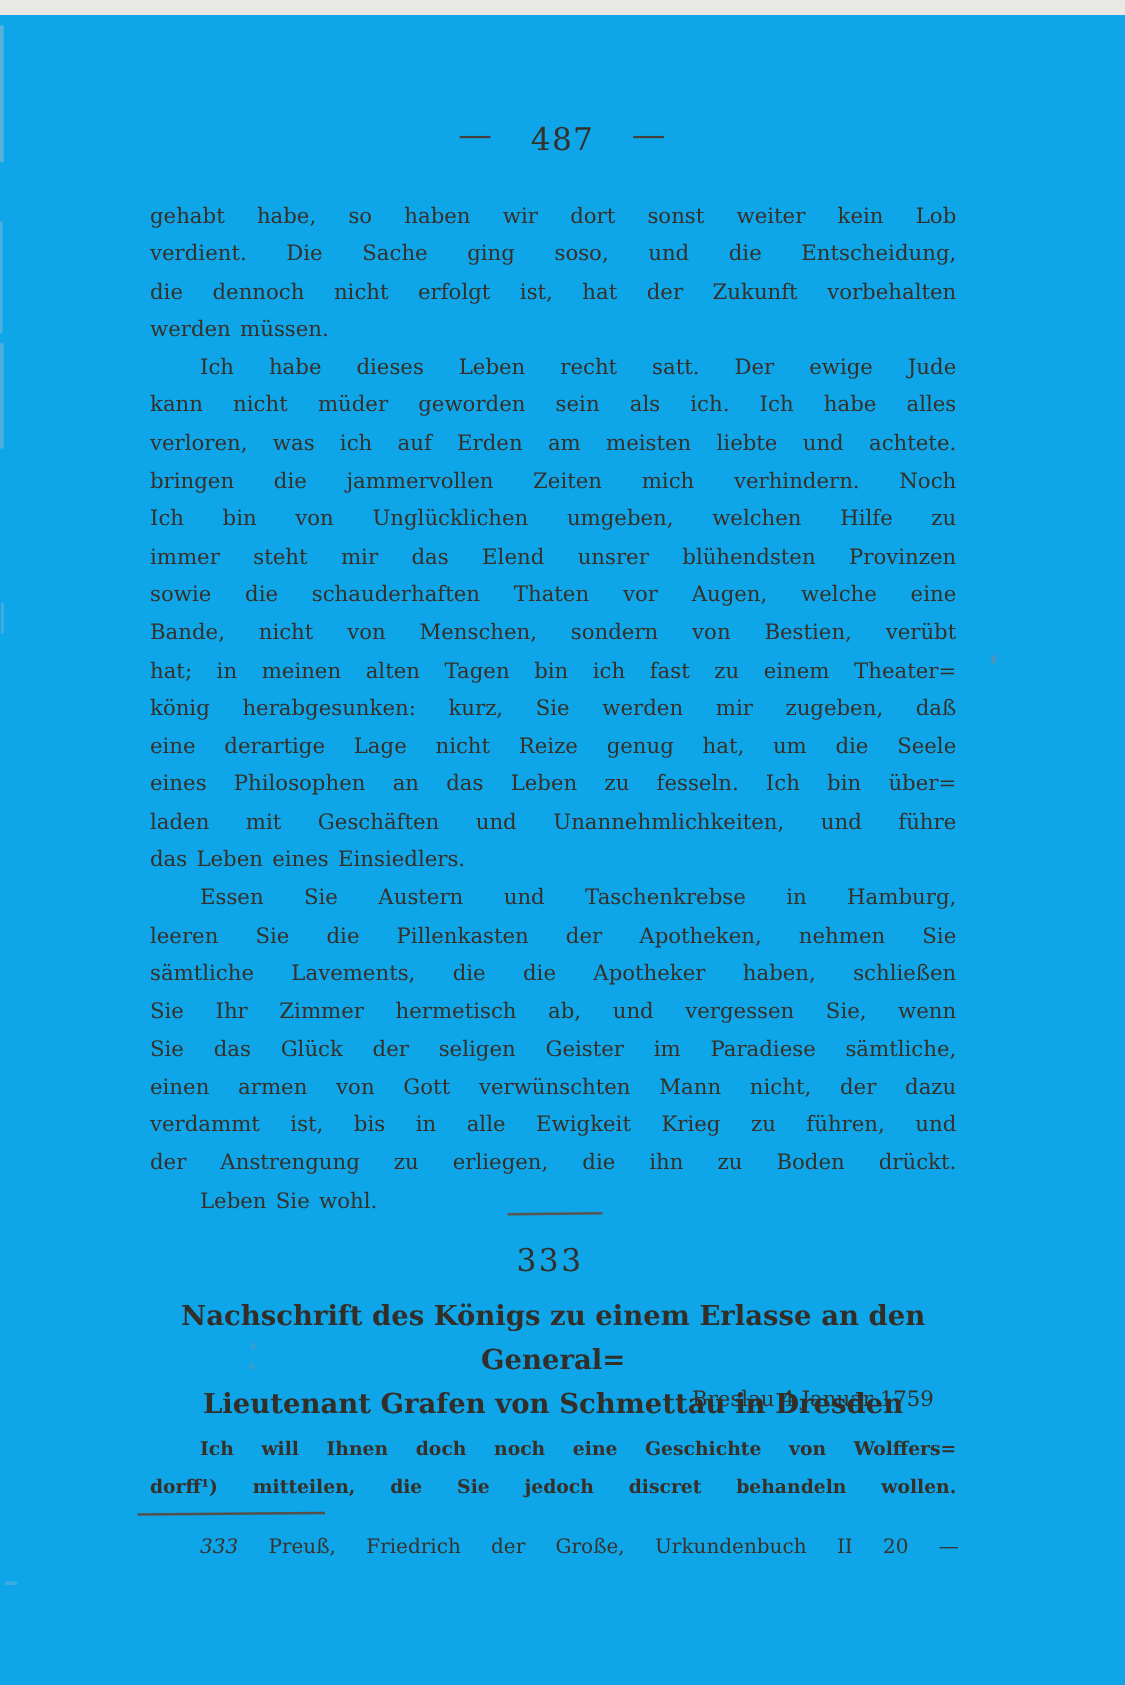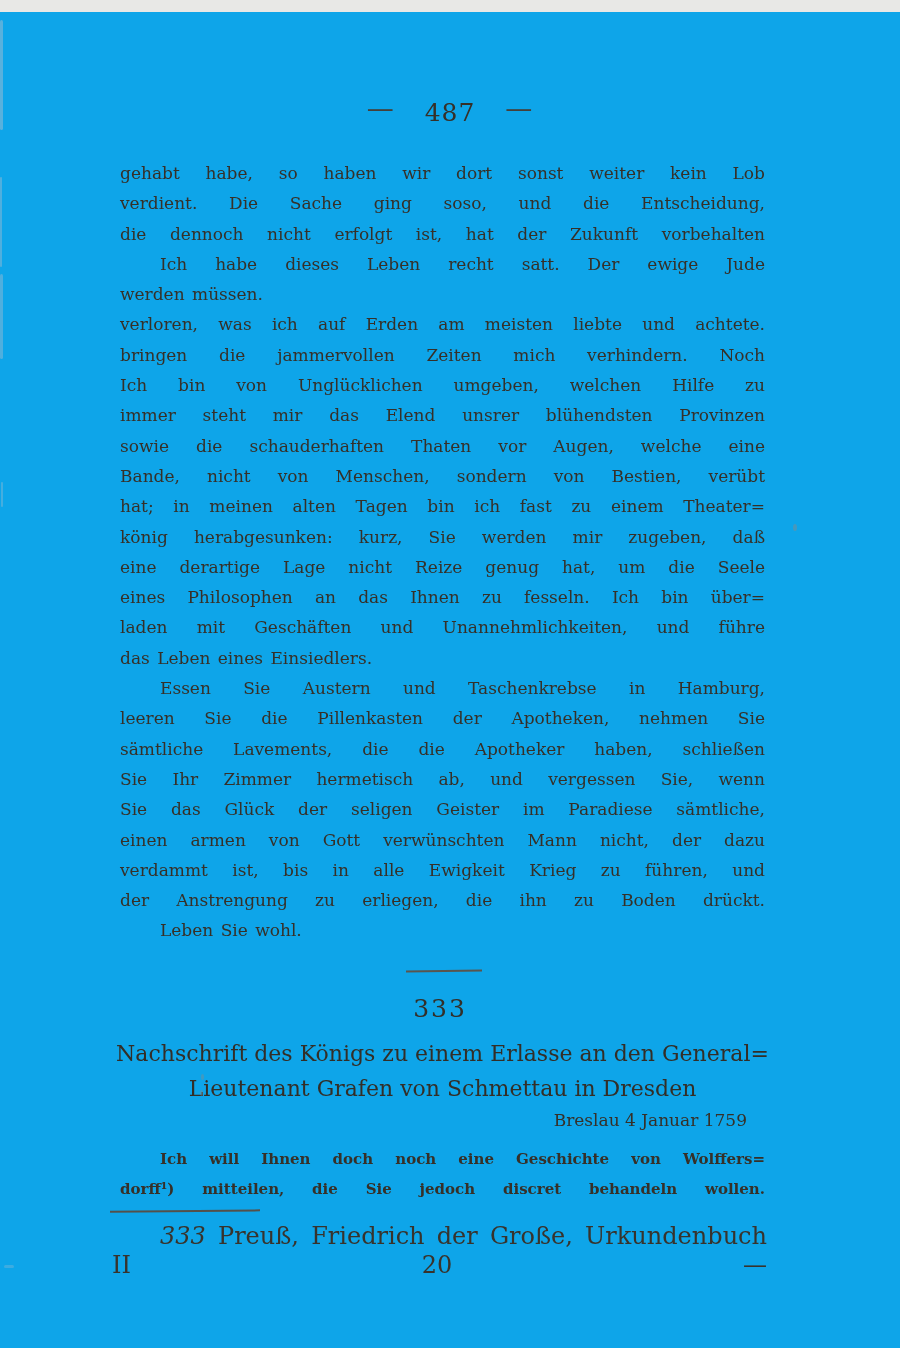--- a/index.html
+++ b/index.html
@@ -34,42 +34,42 @@
     background:#5a554e;transform:rotate(-0.6deg);
   }
   
   .section-number{
     position:absolute;top:982px;left:0;width:880px;
     text-align:center;font-size:25px;letter-spacing:2px;color:#332f29;
   }
   
   .section-heading{
     position:absolute;top:1024px;left:110px;width:665px;
-    text-align:center;font-size:22px;font-weight:normal;
+    text-align:center;font-size:22px;font-weight:bold;
     line-height:35px;color:#332e27;
   }
   
   .dateline{
     position:absolute;top:1098px;left:120px;width:645px;
     text-align:right;padding-right:18px;box-sizing:border-box;
     font-size:17px;
   }
   
   .section-para{
     position:absolute;top:1132px;left:120px;width:645px;
     font-size:15px;line-height:30.3px;word-spacing:2px;font-weight:bold;
   }
   
   .fn-rule{
     position:absolute;top:1198px;left:110px;width:150px;height:2px;
     background:#55504a;transform:rotate(-0.5deg);
   }
   .fn-block{
     position:absolute;top:1210px;left:112px;width:655px;
-    font-size:24px;line-height:29px;word-spacing:1px;color:#38332c;
+    font-size:16px;line-height:29px;word-spacing:1px;color:#38332c;
   }
   .fnline.just{text-align:justify;text-align-last:justify;}
   .fnline.ref{text-indent:48px;}
   .italic{font-style:italic;}
   
   .smudge{position:absolute;background:#c8c3cb;border-radius:2px;}
   .speck{position:absolute;background:#8d8a86;border-radius:50%;}
 </style>
 </head>
 <body>
@@ -77,32 +77,33 @@
 <div class="page">
 
   <div class="pagenum">
     <span class="dash">—</span><span class="num">487</span><span class="dash">—</span>
   </div>
 
   <div class="body-text">
       <div class="line just">gehabt habe, so haben wir dort sonst weiter kein Lob</div>
       <div class="line just">verdient.  Die Sache ging soso, und die Entscheidung,</div>
       <div class="line just">die dennoch nicht erfolgt ist, hat der Zukunft vorbehalten</div>
+      <div class="line">werden müssen.</div>
       <div class="line just indent">Ich habe dieses Leben recht satt.  Der ewige Jude</div>
-      <div class="line">werden müssen.</div>
+      <div class="line just">kann nicht müder geworden sein als ich.  Ich habe alles</div>
       <div class="line just">verloren, was ich auf Erden am meisten liebte und achtete.</div>
       <div class="line just">bringen die jammervollen Zeiten mich verhindern.  Noch</div>
       <div class="line just">Ich bin von Unglücklichen umgeben, welchen Hilfe zu</div>
       <div class="line just">immer steht mir das Elend unsrer blühendsten Provinzen</div>
       <div class="line just">sowie die schauderhaften Thaten vor Augen, welche eine</div>
       <div class="line just">Bande, nicht von Menschen, sondern von Bestien, verübt</div>
       <div class="line just">hat; in meinen alten Tagen bin ich fast zu einem Theater=</div>
       <div class="line just">könig herabgesunken: kurz, Sie werden mir zugeben, daß</div>
       <div class="line just">eine derartige Lage nicht Reize genug hat, um die Seele</div>
-      <div class="line just">eines Philosophen an das Ihnen zu fesseln.  Ich bin über=</div>
+      <div class="line just">eines Philosophen an das Leben zu fesseln.  Ich bin über=</div>
       <div class="line just">laden mit Geschäften und Unannehmlichkeiten, und führe</div>
       <div class="line">das Leben eines Einsiedlers.</div>
       <div class="line just indent">Essen Sie Austern und Taschenkrebse in Hamburg,</div>
       <div class="line just">leeren Sie die Pillenkasten der Apotheken, nehmen Sie</div>
       <div class="line just">sämtliche Lavements, die die Apotheker haben, schließen</div>
       <div class="line just">Sie Ihr Zimmer hermetisch ab, und vergessen Sie, wenn</div>
       <div class="line just">Sie das Glück der seligen Geister im Paradiese sämtliche,</div>
       <div class="line just">einen armen von Gott verwünschten Mann nicht, der dazu</div>
       <div class="line just">verdammt ist, bis in alle Ewigkeit Krieg zu führen, und</div>
       <div class="line just">der Anstrengung zu erliegen, die ihn zu Boden drückt.</div>

